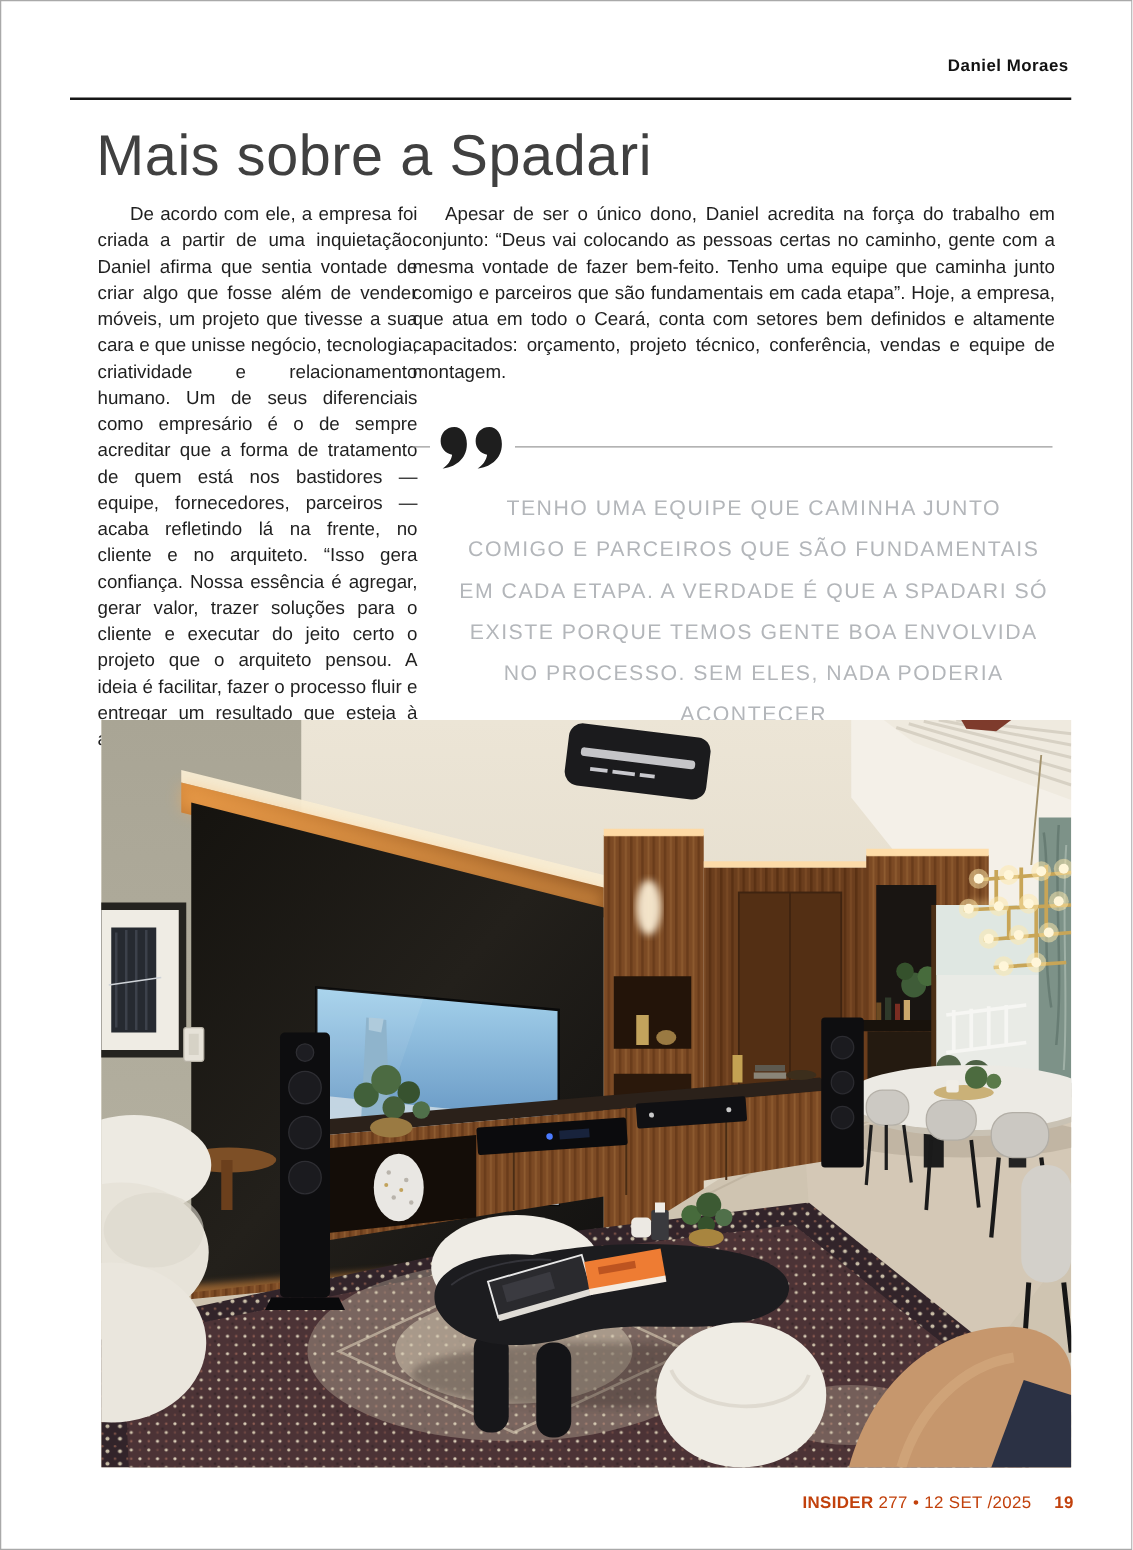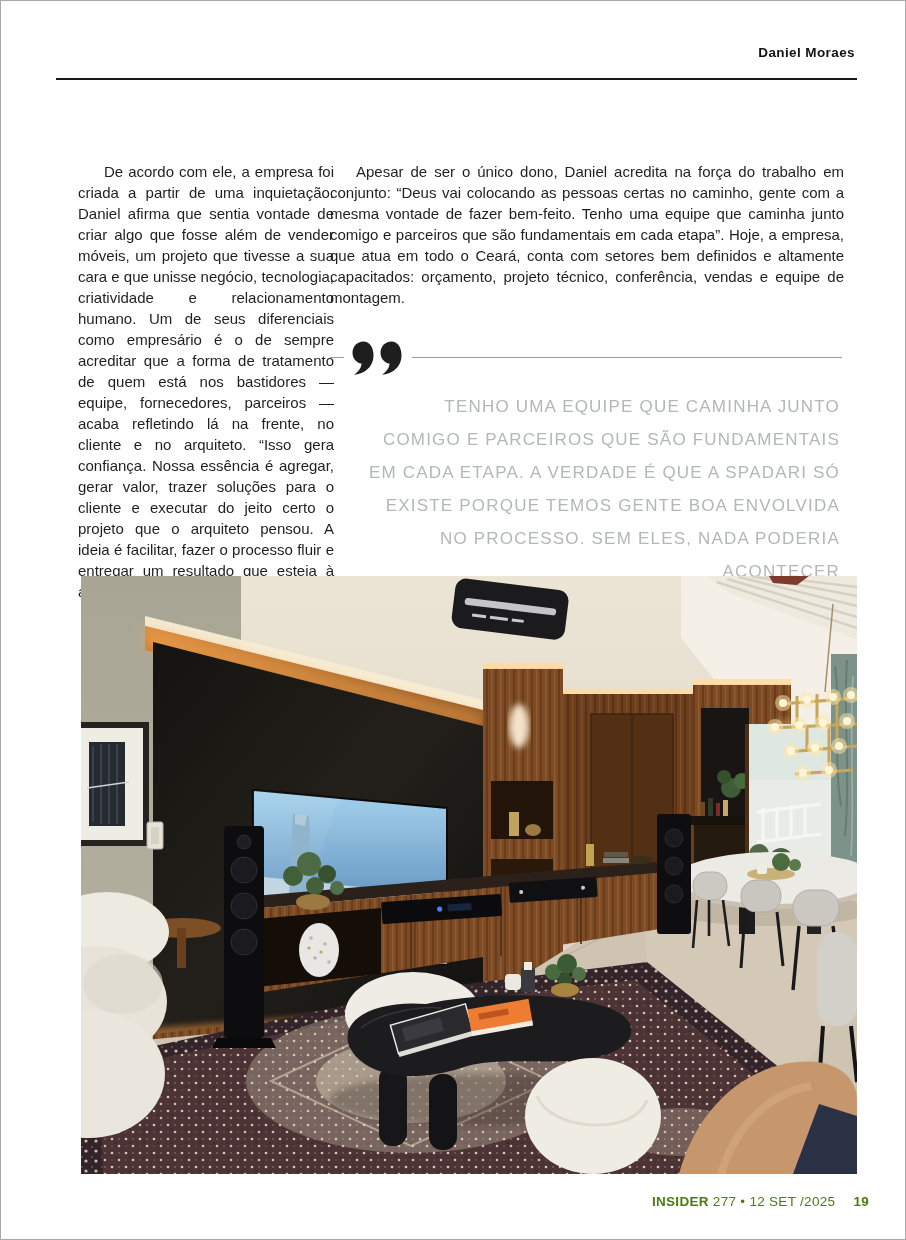--- a/index.html
+++ b/index.html
@@ -23,39 +23,40 @@
   .col p{margin:0;text-indent:26px;}
   .col-left{left:77px;width:256px;}
   .col-right{left:329px;width:514px;}
   .pullquote{margin-top:32px;}
   .pq-head{position:relative;height:44px;}
   .pq-line{position:absolute;left:0;right:2px;top:17px;height:1px;background:#9a9a9a;}
   .pq-icon{position:absolute;left:14px;top:0;background:#ffffff;padding:0 7px;line-height:0;}
   .pq-text{
     margin-top:6px;padding-left:36px;padding-right:4px;
     font-size:17px;line-height:33px;letter-spacing:1.2px;color:#b3b6ba;
-    text-transform:uppercase;text-align:right;
+    text-transform:uppercase;text-align:center;
   }
   .photo{position:absolute;left:80px;top:575px;width:776px;height:598px;line-height:0;}
   .photo svg{display:block;}
   .page-footer{
-    position:absolute;top:1193px;right:36px;font-size:13.5px;color:#4d7c0f;
+    position:absolute;top:1193px;right:46px;font-size:13.5px;color:#c2410c;
     letter-spacing:.3px;white-space:nowrap;
   }
   .page-footer .mag{font-weight:bold;}
   .page-footer .pg{font-weight:bold;margin-left:14px;}
 </style>
 </head>
 <body>
 
 <div class="page">
 
   <div class="byline">Daniel Moraes</div>
   <div class="header-rule"></div>
 
+  <h1 class="page-title">Mais sobre a Spadari</h1>
 
   <div class="col col-left">
     <p>De acordo com ele, a empresa foi criada a partir de uma inquietação. Daniel afirma que sentia vontade de criar algo que fosse além de vender móveis, um projeto que tivesse a sua cara e que unisse negócio, tecnologia, criatividade e relacionamento humano. Um de seus diferenciais como empresário é o de sempre acreditar que a forma de tratamento de quem está nos bastidores — equipe, fornecedores, parceiros — acaba refletindo lá na frente, no cliente e no arquiteto. “Isso gera confiança. Nossa essência é agregar, gerar valor, trazer soluções para o cliente e executar do jeito certo o projeto que o arquiteto pensou. A ideia é facilitar, fazer o processo fluir e entregar um resultado que esteja à altura das expectativas”.</p>
   </div>
 
   <div class="col col-right">
     <p>Apesar de ser o único dono, Daniel acredita na força do trabalho em conjunto: “Deus vai colocando as pessoas certas no caminho, gente com a mesma vontade de fazer bem-feito. Tenho uma equipe que caminha junto comigo e parceiros que são fundamentais em cada etapa”. Hoje, a empresa, que atua em todo o Ceará, conta com setores bem definidos e altamente capacitados: orçamento, projeto técnico, conferência, vendas e equipe de montagem.</p>
 
     <div class="pullquote">
       <div class="pq-head">

